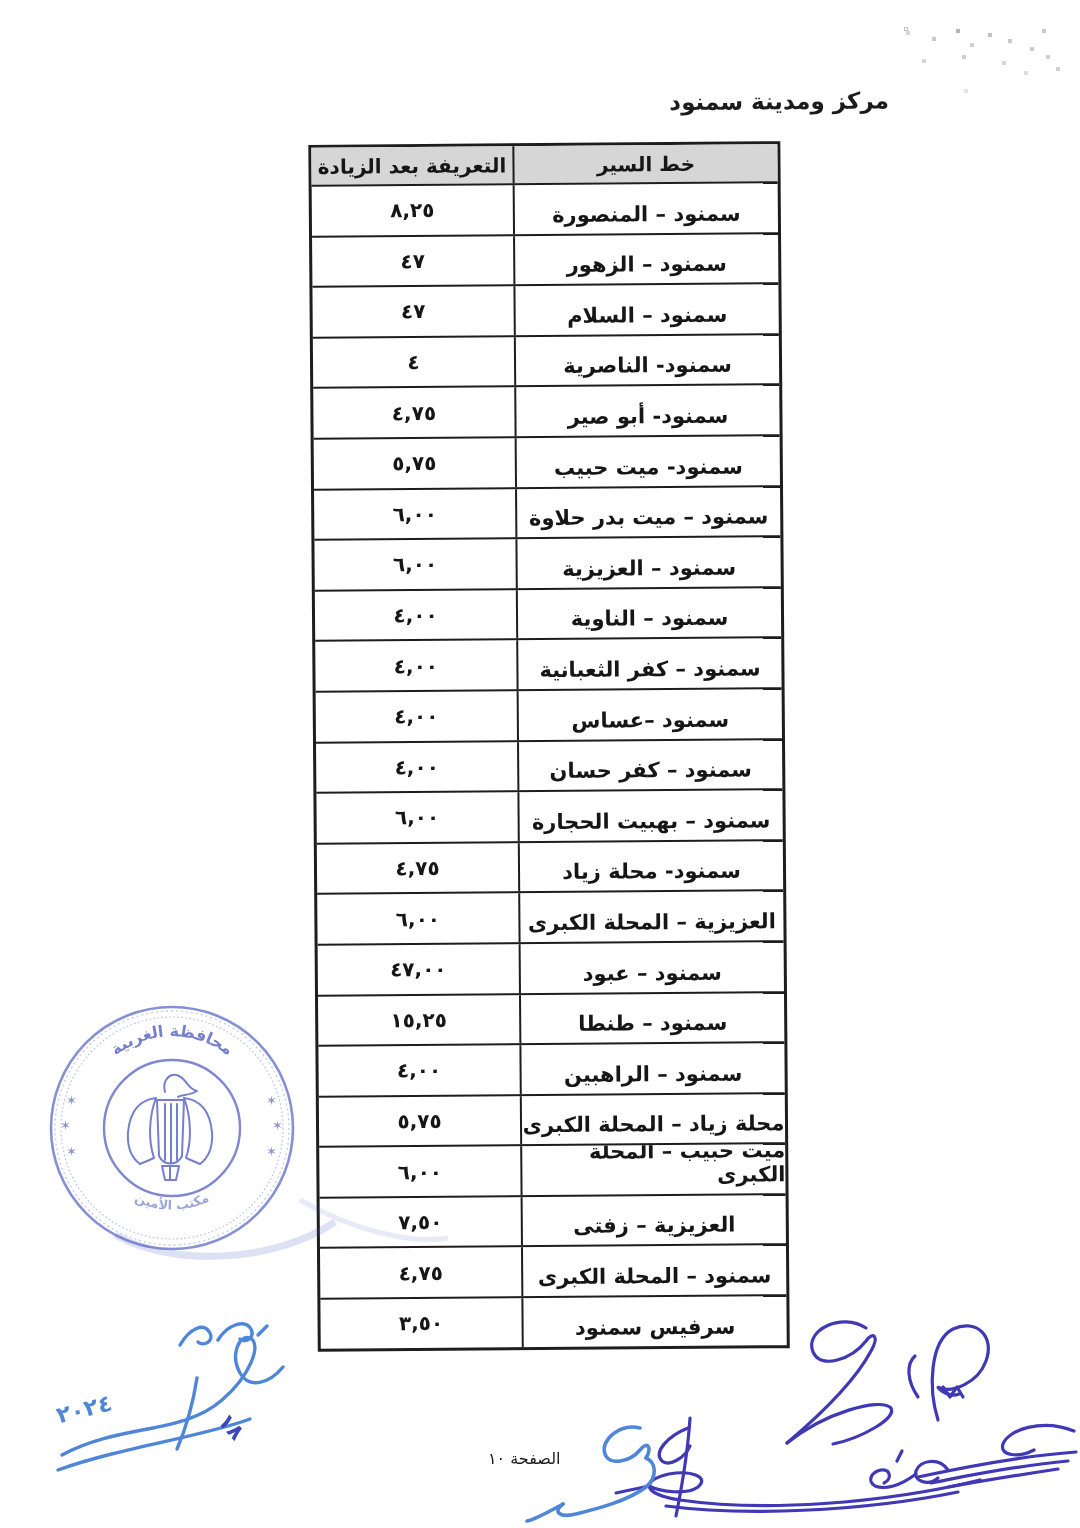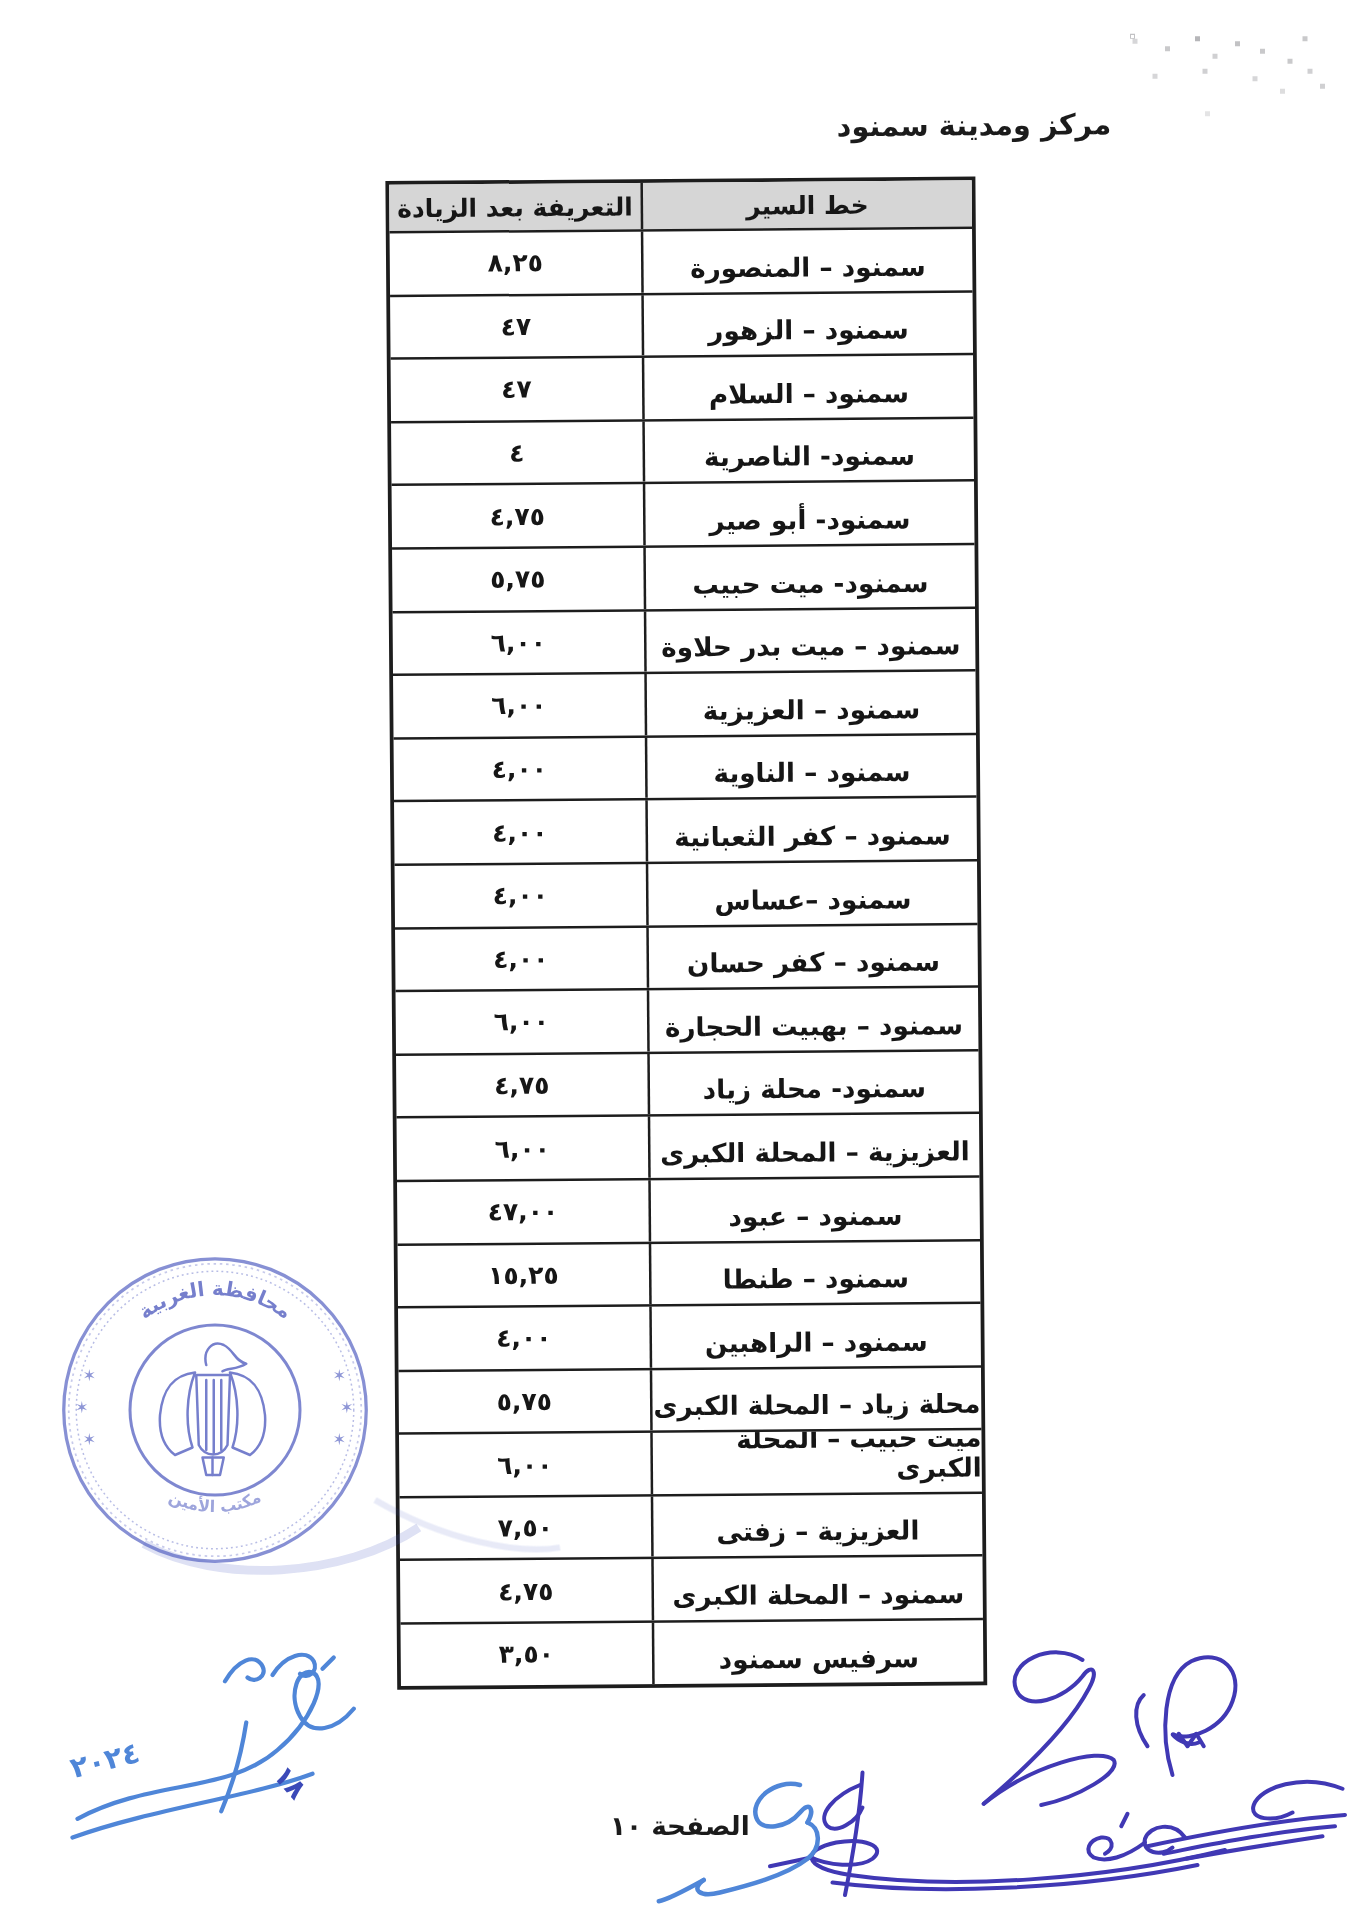--- a/index.html
+++ b/index.html
@@ -49,21 +49,21 @@
     flex:1;
     display:flex; align-items:flex-end; justify-content:center;
     font-size:21px; font-weight:bold; padding-bottom:7px;
   }
   .row.header .fare-col, .row.header .route-col{
     align-items:center; padding-bottom:0; font-size:20px;
   }
 
   .page-label{
     position:absolute; left:488px; top:1449px;
-    font-size:21px; font-weight:bold; color:#1b1b1b; direction:rtl;
+    font-size:16px; font-weight:normal; color:#1b1b1b; direction:rtl;
   }
 
   .ink-layer{position:absolute; left:0; top:0; pointer-events:none;}
 
   .hand-year{
     position:absolute; left:56px; top:1396px;
     font-size:23px; color:#4f86d8; font-weight:bold;
     transform:rotate(-14deg); direction:ltr;
   }
   .hand-number{

